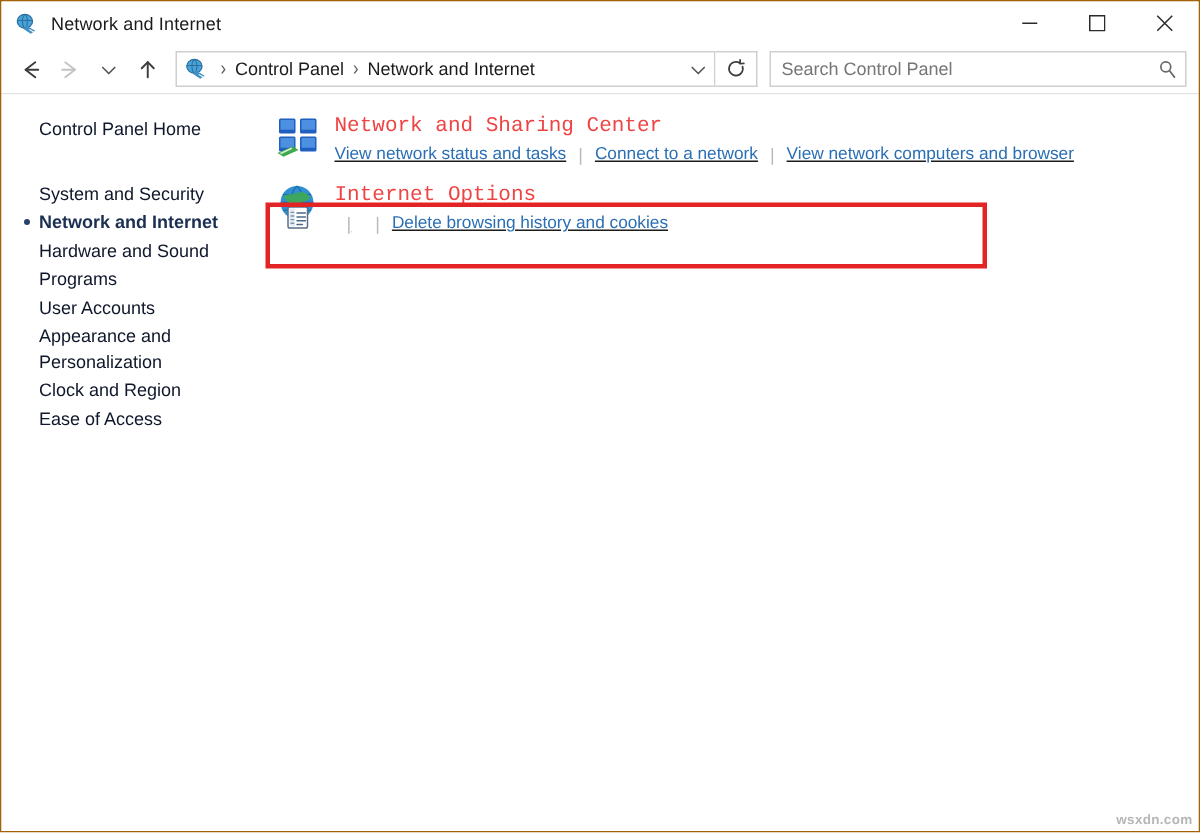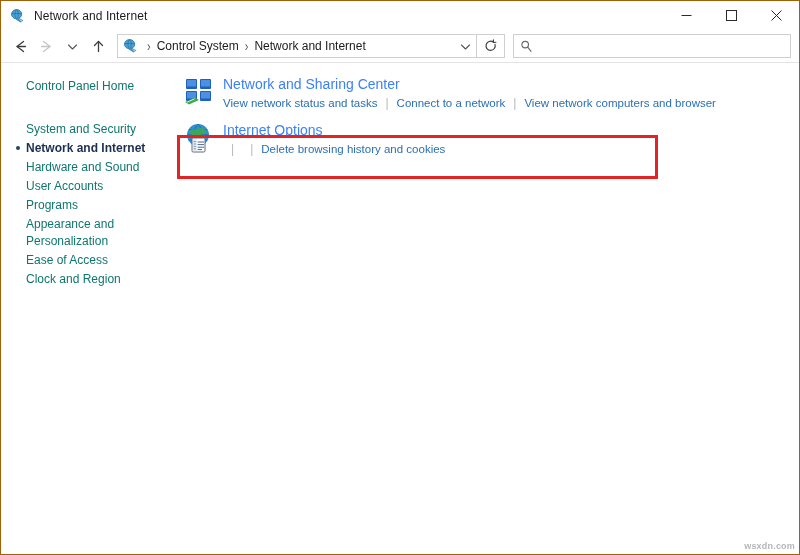--- a/index.html
+++ b/index.html
@@ -188,21 +188,21 @@
   }
   .sidebar {
     width: 176px;
     flex: 0 0 176px;
     padding-top: 14px;
     box-sizing: border-box;
     position: relative;
   }
   .side-item {
     font-size: 12px;
-    color: #0f766e;
+    color: #0f172a;
     line-height: 17px;
     padding: 1px 6px 1px 25px;
     position: relative;
     white-space: normal;
   }
   .side-item.spaced { margin-top: 24px; }
   .side-item.current {
     font-weight: bold;
     color: #1b2f52;
   }
@@ -235,29 +235,31 @@
     flex: 0 0 32px;
     margin-top: 1px;
     position: relative;
   }
   .cat-body {
     margin-left: 8px;
     padding-top: 1px;
   }
   .cat-title {
     font-size: 14px;
-    color: #3b82f6;
+    color: #ef4444;
     line-height: 17px;
     margin-bottom: 2px;
+    font-family: Liberation Mono, monospace;
   }
   .cat-links {
     display: flex;
     align-items: flex-start;
     font-size: 11.5px;
     line-height: 16px;
+    text-decoration: underline;
   }
   .cat-link {
     color: #2a6fb5;
     white-space: nowrap;
   }
   .link-sep {
     color: #b9b9b9;
     padding: 0 8px;
     font-size: 12px;
   }
@@ -362,63 +364,64 @@
           <path d="M1.6 5.6 h10" stroke="#2a6f9e" stroke-width="0.7" fill="none"></path>
           <path d="M6.6 1.6 C4.4 3.4 4.4 9 6.6 10.8" stroke="#2a6f9e" stroke-width="0.7" fill="none"></path>
           <path d="M6.6 1.6 C8.8 3.4 8.8 9 6.6 10.8" stroke="#2a6f9e" stroke-width="0.7" fill="none"></path>
           <path d="M7.5 9 L13.5 12.5 L10.5 14.5 L5.5 11.2 Z" fill="#3f8fc4"></path>
           <path d="M9.5 11.6 L12.4 13.3" stroke="#ffffff" stroke-width="0.7"></path>
         </svg>
       </div>
 
       <div class="crumbs">
         <span class="crumb-sep">›</span>
-        <span class="crumb">Control System</span>
+        <span class="crumb">Control Panel</span>
         <span class="crumb-sep">›</span>
         <span class="crumb">Network and Internet</span>
       </div>
 
       <div class="addr-drop">
         <svg width="13" height="13" viewBox="0 0 13 13">
           <path d="M2.5 5 L6.5 9 L10.5 5" fill="none" stroke="#555555" stroke-width="1.1" stroke-linecap="round" stroke-linejoin="round"></path>
         </svg>
       </div>
     </div>
 
     <div class="refresh-btn">
       <svg width="14" height="14" viewBox="0 0 14 14">
         <path d="M11 5.4 A4.6 4.6 0 1 1 9.2 3.0" fill="none" stroke="#3d3d3d" stroke-width="1.15" stroke-linecap="round"></path>
         <path d="M9.4 0.9 L9.4 3.5 L11.9 3.3" fill="none" stroke="#3d3d3d" stroke-width="1.15" stroke-linecap="round" stroke-linejoin="round"></path>
       </svg>
     </div>
 
     <div class="searchbox">
+      <input class="search-input" type="text" placeholder="Search Control Panel" style="">
       <div class="search-ico">
         <svg width="14" height="14" viewBox="0 0 14 14">
           <circle cx="6.2" cy="5.6" r="3.3" fill="none" stroke="#6a6a6a" stroke-width="1.15"></circle>
           <path d="M8.7 8.2 L12 12.4" stroke="#6a6a6a" stroke-width="1.15" stroke-linecap="round"></path>
         </svg>
       </div>
     </div>
   </div>
 
   <div class="nav-divider"></div>
 
   <div class="body-area">
 
     <div class="sidebar">
       <div class="side-item">Control Panel Home</div>
       <div class="side-item spaced">System and Security</div>
       <div class="side-item current">Network and Internet</div>
       <div class="side-item">Hardware and Sound</div>
+      <div class="side-item">Programs</div>
       <div class="side-item">User Accounts</div>
-      <div class="side-item">Programs</div>
       <div class="side-item">Appearance and Personalization</div>
+      <div class="side-item">Clock and Region</div>
       <div class="side-item">Ease of Access</div>
-      <div class="side-item">Clock and Region</div>
     </div>
 
     <div class="content">
 
       <div class="cat">
         <div class="cat-icon">
           <svg width="32" height="32" viewBox="0 0 32 32">
             <rect x="3" y="3" width="11" height="10" rx="1" fill="#1f5fbf"></rect>
             <rect x="4" y="4" width="9" height="6.5" fill="#4d8fe0"></rect>
             <rect x="17" y="3" width="11" height="10" rx="1" fill="#1f5fbf"></rect>

